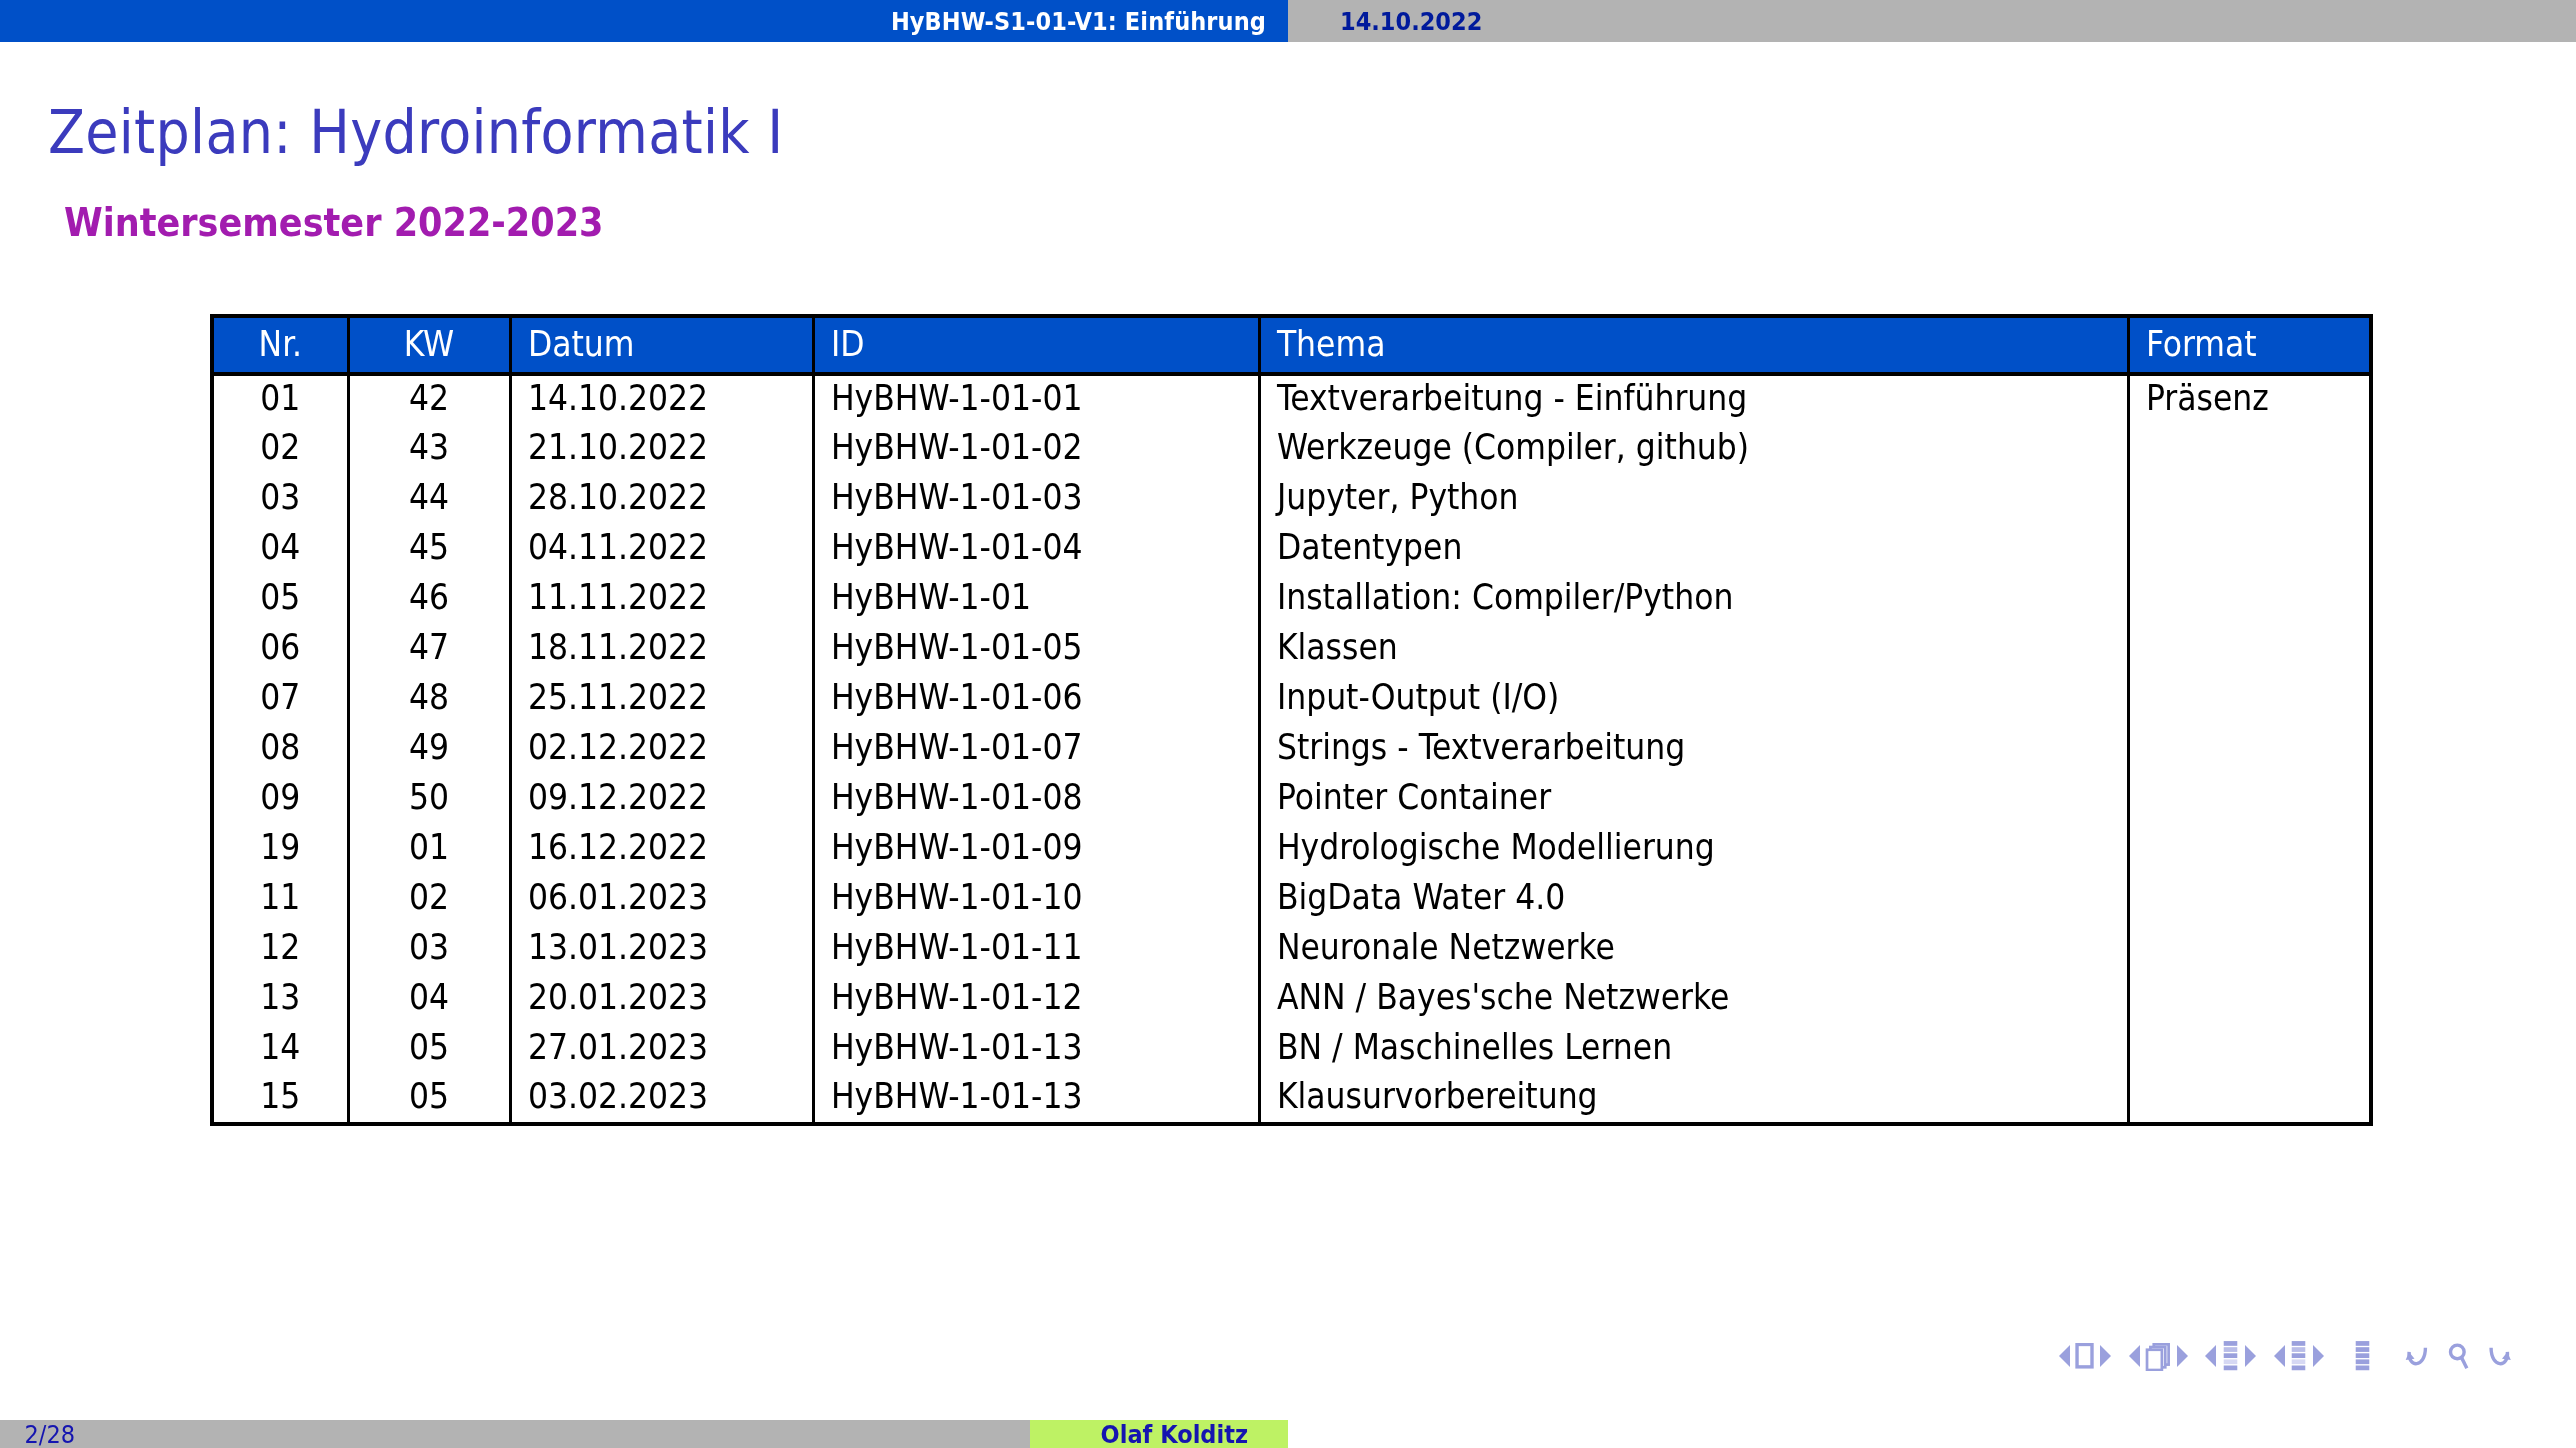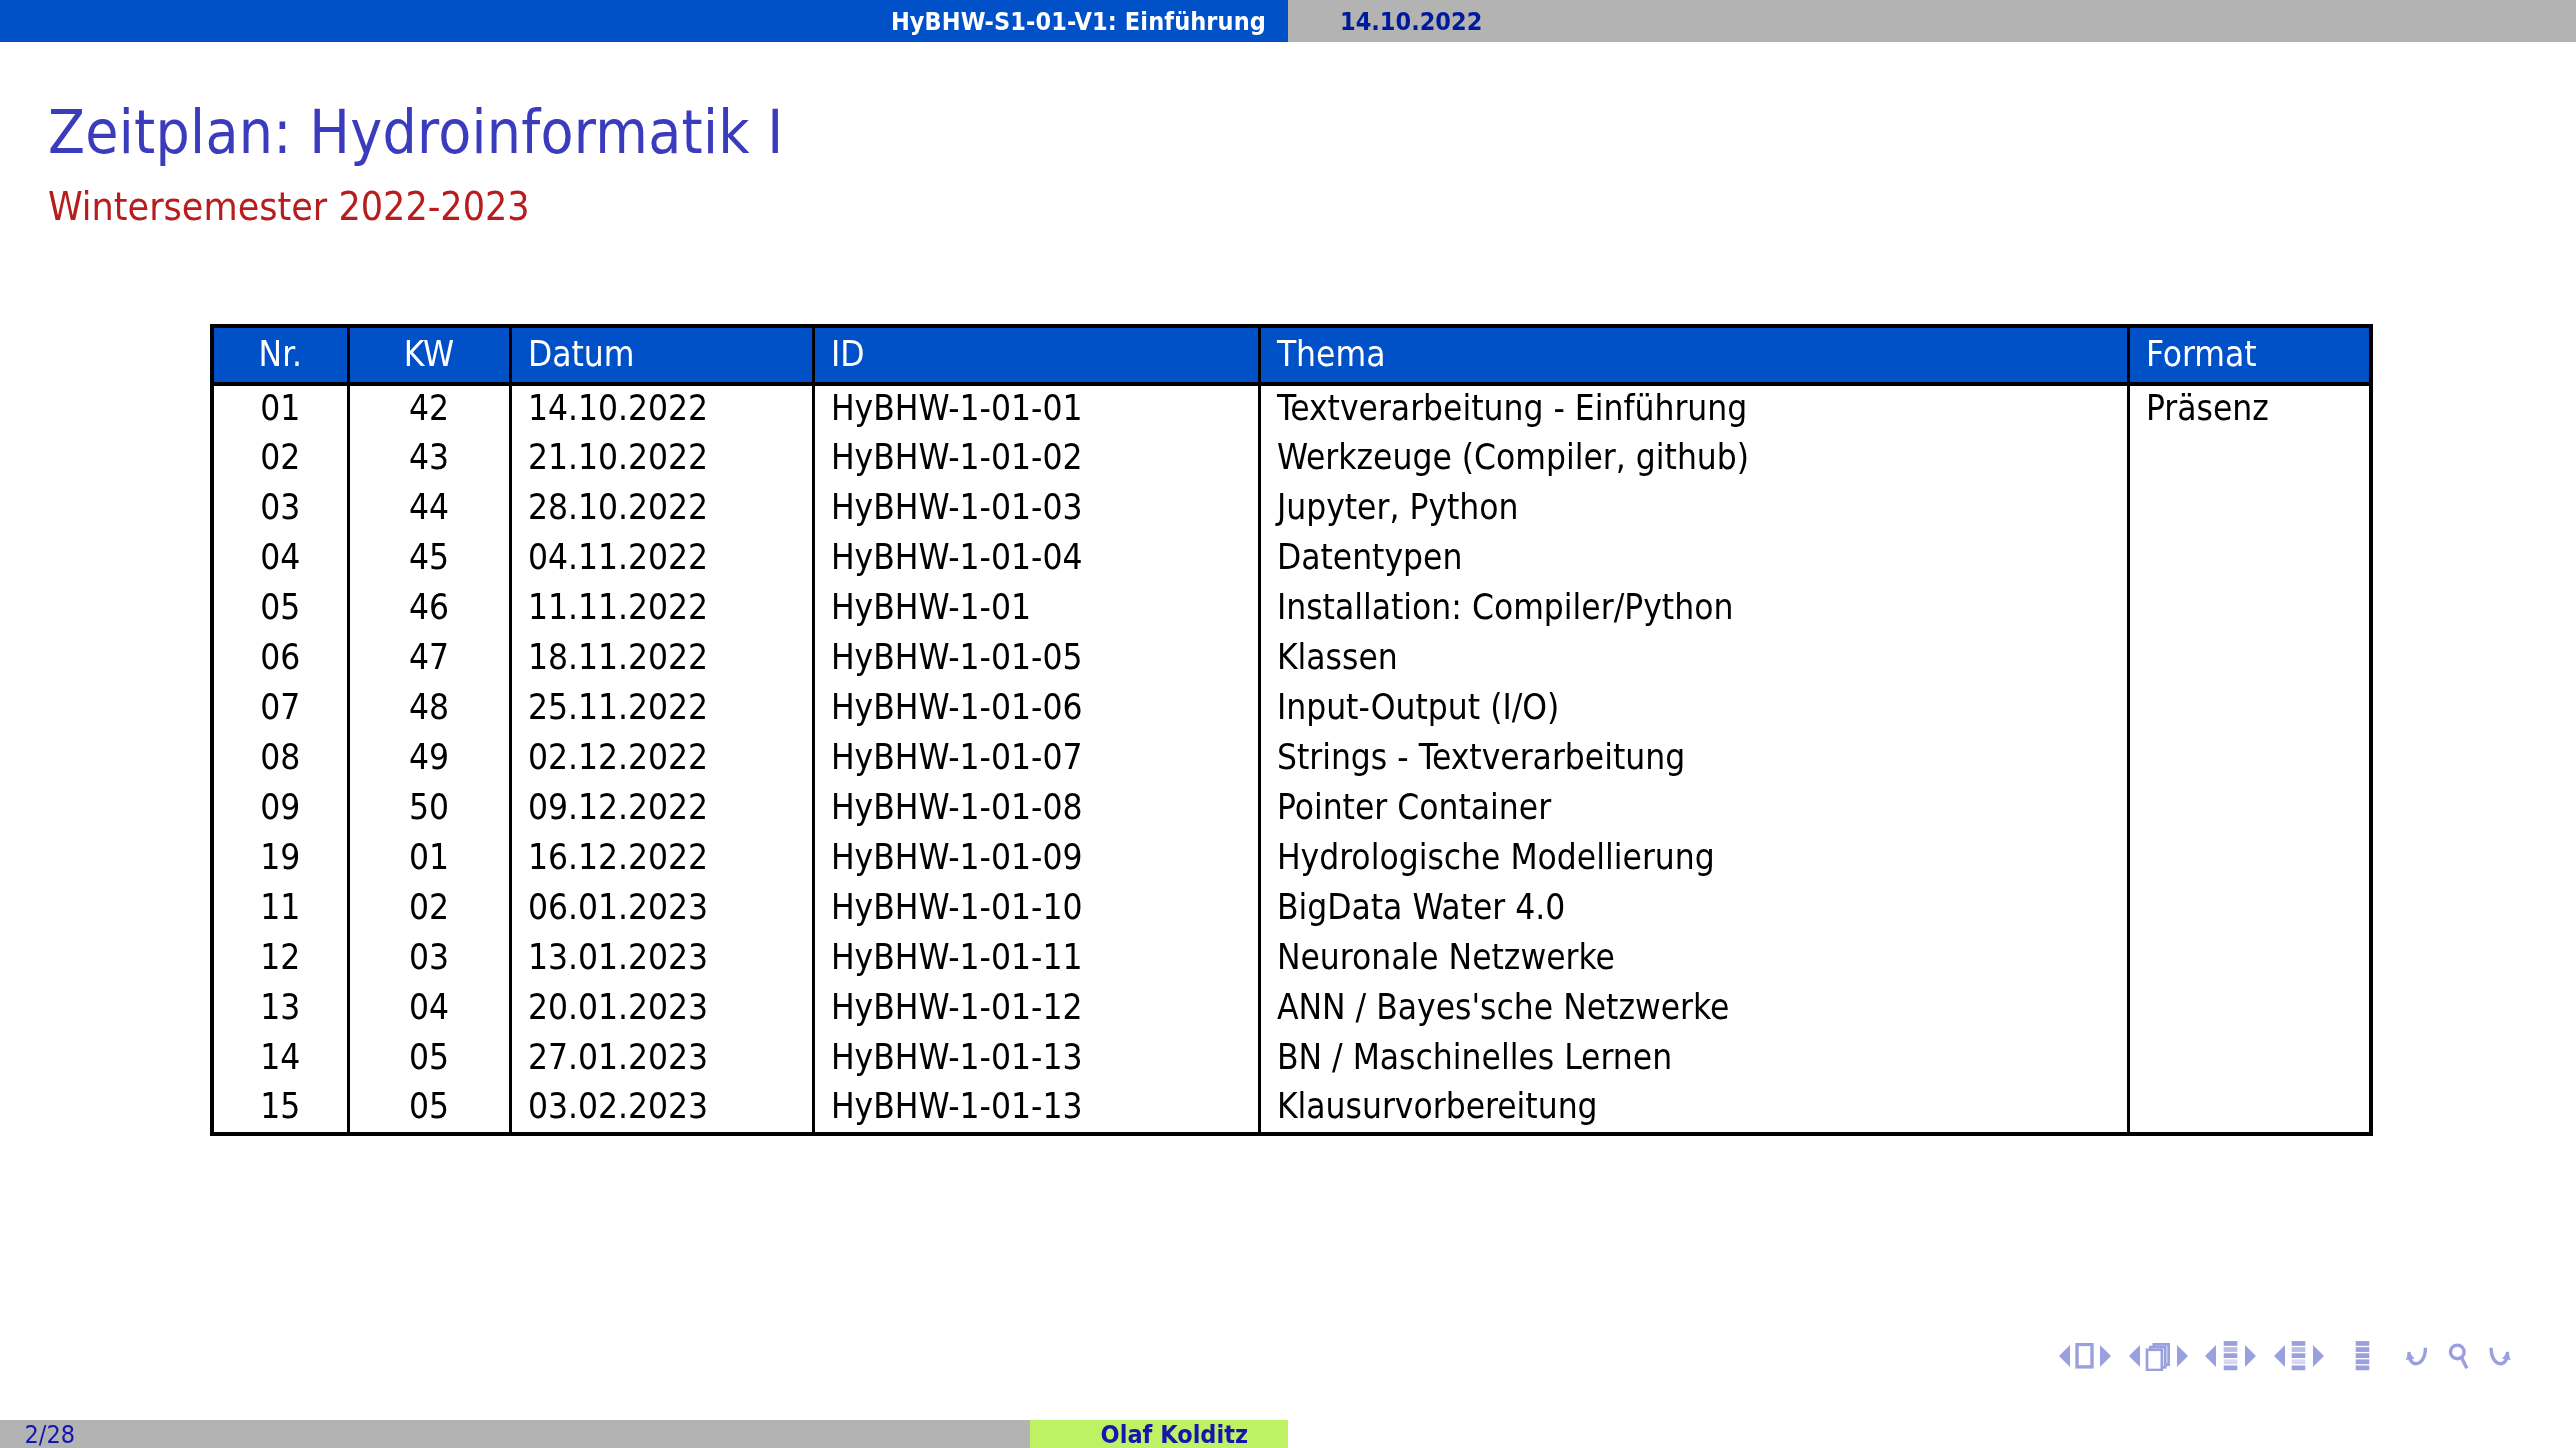--- a/index.html
+++ b/index.html
@@ -59,33 +59,33 @@
   }
   #frame-title {
     color: #3b3bbd;
     font-size: 60px;
     line-height: 1.0;
     font-weight: normal;
     margin: 0;
     letter-spacing: 0.3px;
   }
   #frame-subtitle {
-    color: #b91c1c;
+    color: #a21caf;
     font-size: 39px;
     line-height: 1.0;
-    margin: 0;
+    margin: 16px;
     padding-top: 24.5px;
-    font-weight: normal;
+    font-weight: bold;
   }
 
   
   #plan-table-wrap {
     position: absolute;
     left: 210px;
-    top: 324px;
+    top: 314px;
     width: 2159px;
   }
   table#plan-table {
     border-collapse: collapse;
     width: 2159px;
     table-layout: fixed;
     font-size: 35px;
     color: #000000;
   }
   table#plan-table col.c-nr     { width: 136px; }

